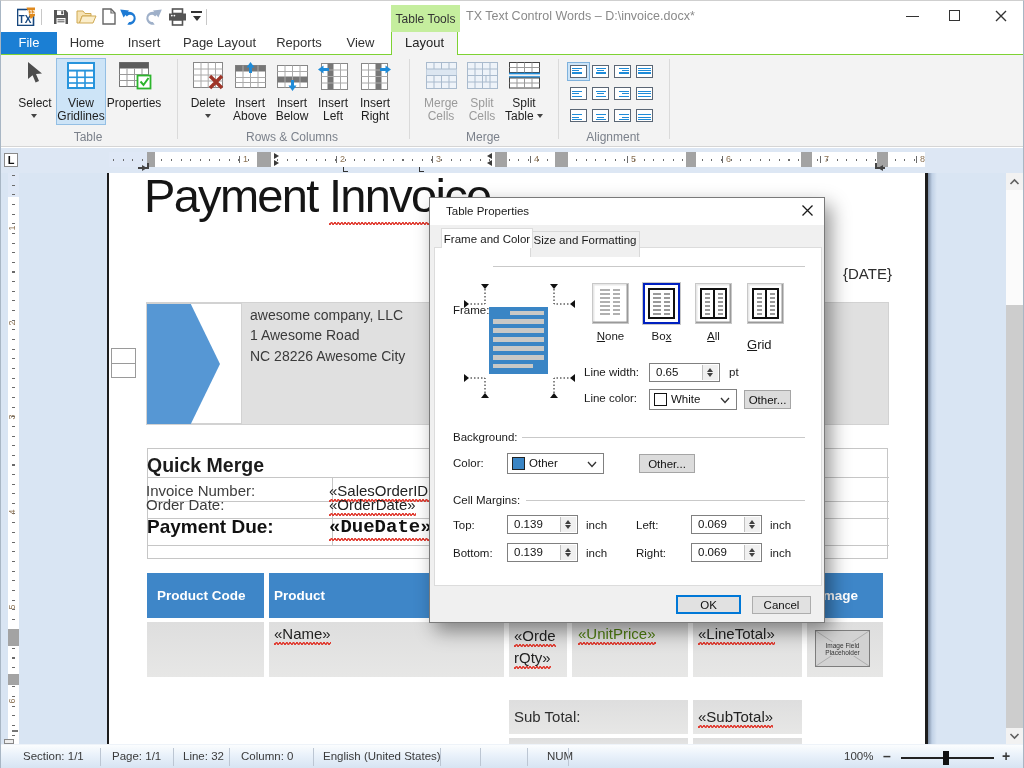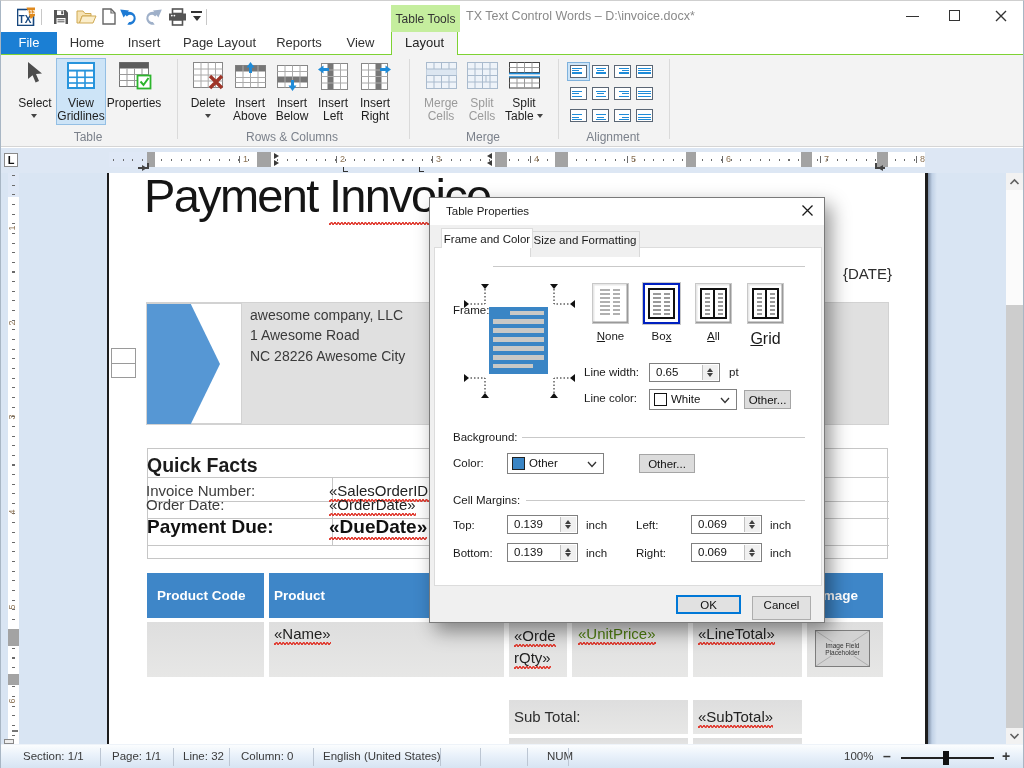--- a/index.html
+++ b/index.html
@@ -378,27 +378,27 @@
   <div class="ab" style="left:249px;top:133px;font-size:14px;color:#3a3a3a;line-height:19.5px;">awesome company, LLC<br>1 Awesome Road<br><span style="display:inline-block;margin-top:1.5px;">NC 28226 Awesome City</span></div>
   <div class="ab" style="left:110px;top:175px;width:25px;height:30px;background:#fff;border:1px solid #9a9a9a;"></div>
   <div class="ab" style="left:110px;top:189.5px;width:25px;height:1px;background:#9a9a9a;"></div>
 
   <div class="ab" style="left:146px;top:275px;width:741px;height:111px;border:1px solid #c6c6c6;background:#fff;">
     <div class="ab" style="left:0;top:28px;width:741px;height:1px;background:#c6c6c6;"></div>
     <div class="ab" style="left:0;top:52px;width:741px;height:1px;background:#c6c6c6;"></div>
     <div class="ab" style="left:0;top:68.6px;width:741px;height:1px;background:#c6c6c6;"></div>
     <div class="ab" style="left:0;top:96px;width:741px;height:1px;background:#c6c6c6;"></div>
     <div class="ab" style="left:184px;top:28px;width:1px;height:68px;background:#c6c6c6;"></div>
-    <div class="ab" style="left:-1px;top:4.5px;font-size:19.5px;font-weight:bold;color:#1c1c1c;">Quick Facts</div>
+    <div class="ab" style="left:-1px;top:4.5px;font-size:19.5px;font-weight:bold;color:#1c1c1c;">Quick Merge</div>
     <div class="ab" style="left:-2px;top:33px;font-size:15px;color:#3d3d3d;">Invoice Number:</div>
     <div class="ab" style="left:181px;top:33px;font-size:15px;color:#222;"><span class="wavy">«SalesOrderID»</span></div>
     <div class="ab" style="left:-2px;top:47px;font-size:15px;color:#3d3d3d;">Order Date:</div>
     <div class="ab" style="left:181px;top:47px;font-size:15px;color:#222;"><span class="wavy">«OrderDate»</span></div>
     <div class="ab" style="left:-1px;top:67px;font-size:19px;font-weight:bold;color:#111;">Payment Due:</div>
-    <div class="ab" style="left:181px;top:67px;font-size:19px;font-weight:bold;color:#111;"><span class="wavy">«DueDate»</span></div>
+    <div class="ab" style="left:181px;top:67px;font-size:19px;font-weight:bold;color:#111;font-family:Liberation Mono, monospace;"><span class="wavy">«DueDate»</span></div>
   </div>
 
   <div class="ab" style="left:146px;top:400px;width:117px;height:45px;background:#3e86c8;"></div>
   <div class="ab" style="left:267.5px;top:400px;width:235.5px;height:45px;background:#3e86c8;"></div>
   <div class="ab" style="left:507.5px;top:400px;width:58.5px;height:45px;background:#3e86c8;"></div>
   <div class="ab" style="left:570.5px;top:400px;width:116.5px;height:45px;background:#3e86c8;"></div>
   <div class="ab" style="left:691.5px;top:400px;width:109.5px;height:45px;background:#3e86c8;"></div>
   <div class="ab" style="left:805.5px;top:400px;width:76.5px;height:45px;background:#3e86c8;"></div>
   <div class="ab" style="left:156px;top:415px;font-size:13.5px;font-weight:bold;color:#fff;">Product Code</div>
   <div class="ab" style="left:273px;top:415px;font-size:13.5px;font-weight:bold;color:#fff;">Product</div>
@@ -526,21 +526,21 @@
   </div>
   <div class="ab" style="left:317px;top:85px;width:37px;height:41px;background:#fff;box-shadow:inset -1.5px -1.5px 0 #9a9a9a, inset 1.5px 1.5px 0 #e8e8e8;border:1px solid #c8c8c8;">
     <div class="ab" style="left:4px;top:4px;width:27px;height:31px;border:2.5px solid #111;"></div>
     <div class="ab" style="left:16.5px;top:4px;width:2.5px;height:31px;background:#111;"></div>
     <div class="ab" style="left:9px;top:9px;width:5px;height:2px;background:#9a9a9a;box-shadow:0 4px 0 #9a9a9a,0 8px 0 #9a9a9a,0 12px 0 #9a9a9a,0 16px 0 #9a9a9a,0 20px 0 #9a9a9a;"></div>
     <div class="ab" style="left:22px;top:9px;width:5px;height:2px;background:#9a9a9a;box-shadow:0 4px 0 #9a9a9a,0 8px 0 #9a9a9a,0 12px 0 #9a9a9a,0 16px 0 #9a9a9a,0 20px 0 #9a9a9a;"></div>
   </div>
   <div class="ab" style="left:162px;top:132px;width:37px;text-align:center;font-size:11.5px;color:#1a1a1a;"><u>N</u>one</div>
   <div class="ab" style="left:213px;top:132px;width:37px;text-align:center;font-size:11.5px;color:#1a1a1a;">Bo<u>x</u></div>
   <div class="ab" style="left:265px;top:132px;width:37px;text-align:center;font-size:11.5px;color:#1a1a1a;"><u>A</u>ll</div>
-  <div class="ab" style="left:317px;top:132px;width:37px;text-align:center;font-size:16px;color:#1a1a1a;"><u>G</u>rid</div>
+  <div class="ab" style="left:317px;top:139px;width:37px;text-align:left;font-size:13px;color:#1a1a1a;"><u>G</u>rid</div>
   <div class="ab" style="left:154px;top:168px;font-size:11.5px;color:#1a1a1a;">Line width:</div>
   <div class="dfield" style="left:219px;top:165px;width:71px;height:19px;">
         <span style="position:absolute;left:6px;top:2px;">0.65</span>
         <span class="spin">
           <u class="up"></u>
           <u class="dn"></u>
         </span>
       </div>
   <div class="ab" style="left:299px;top:168px;font-size:11.5px;color:#1a1a1a;">pt</div>
   <div class="ab" style="left:154px;top:194px;font-size:11.5px;color:#1a1a1a;">Line color:</div>
@@ -598,15 +598,15 @@
   <div class="dfield" style="left:261px;top:345px;width:71px;height:19px;">
         <span style="position:absolute;left:6px;top:2px;">0.069</span>
         <span class="spin">
           <u class="up"></u>
           <u class="dn"></u>
         </span>
       </div>
   <div class="ab" style="left:340px;top:349px;font-size:11.5px;color:#1a1a1a;">inch</div>
 
   <div class="dbtn" style="left:246px;top:397px;width:65px;height:19px;line-height:17px;background:#e1e1e1;border:2px solid #0078d7;">OK</div>
-  <div class="dbtn" style="left:322px;top:398px;width:59px;height:24px;line-height:17px;background:#e1e1e1;border:1px solid #adadad;">Cancel</div>
+  <div class="dbtn" style="left:322px;top:398px;width:59px;height:18px;line-height:17px;background:#e1e1e1;border:1px solid #adadad;">Cancel</div>
  </div>
 </div>
 
 </body></html>

